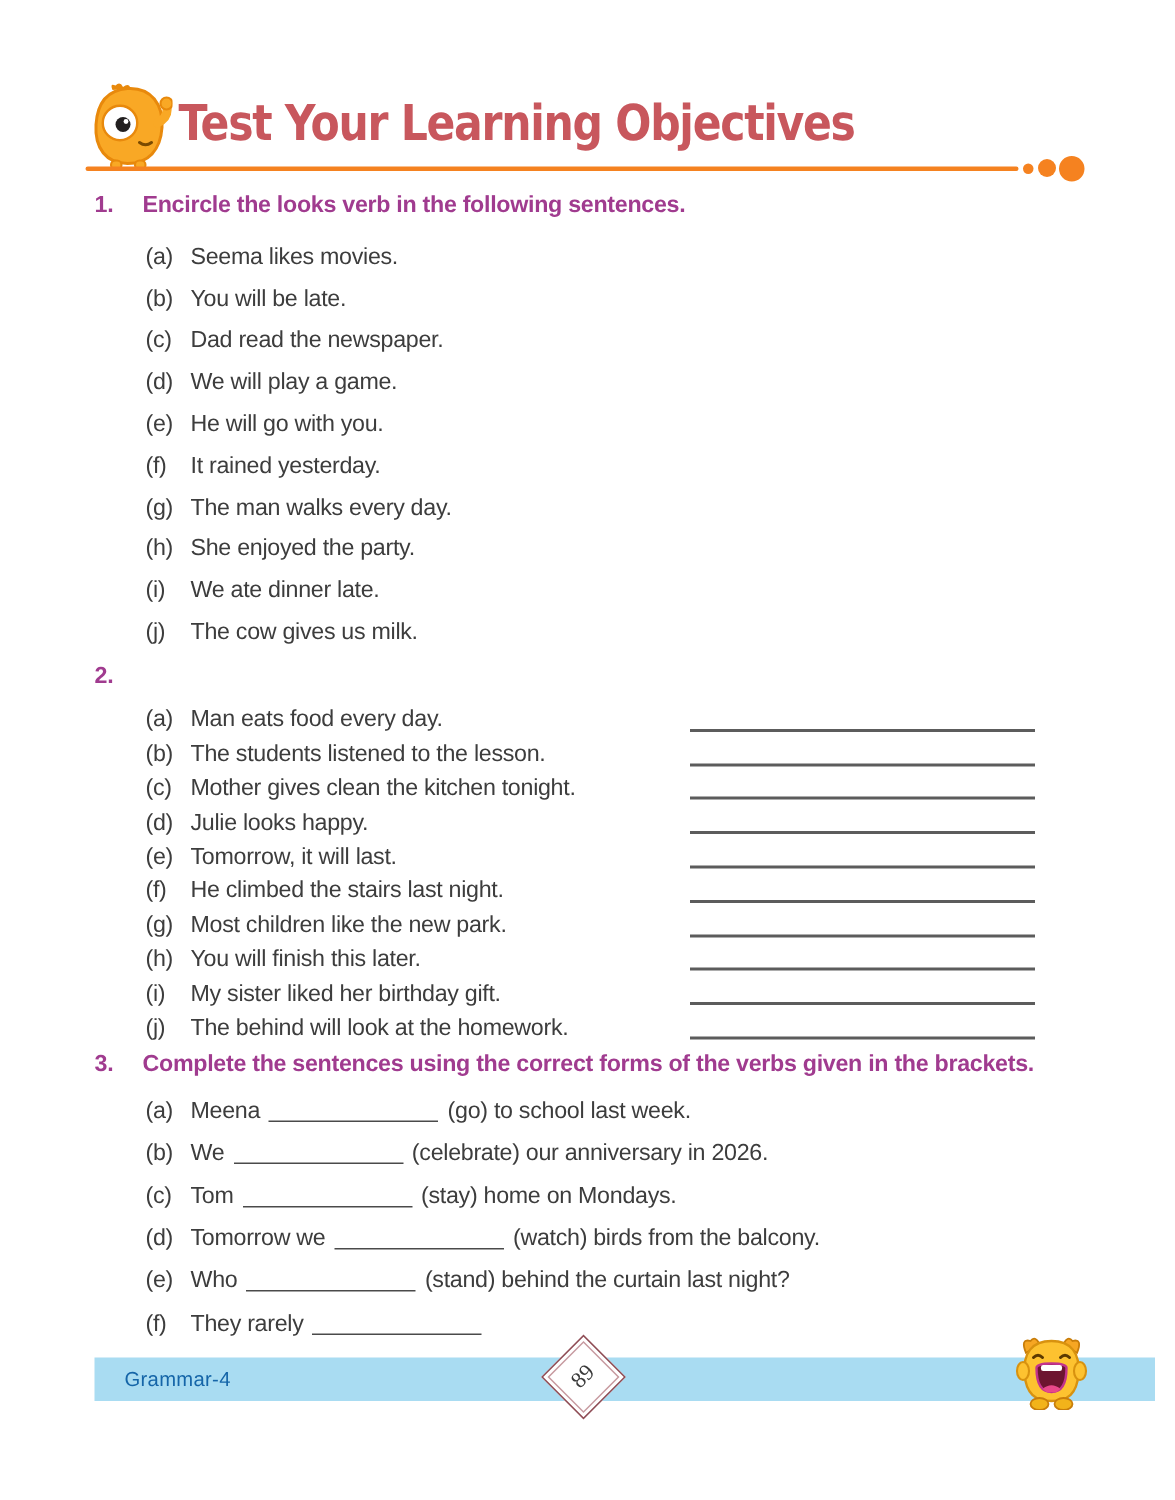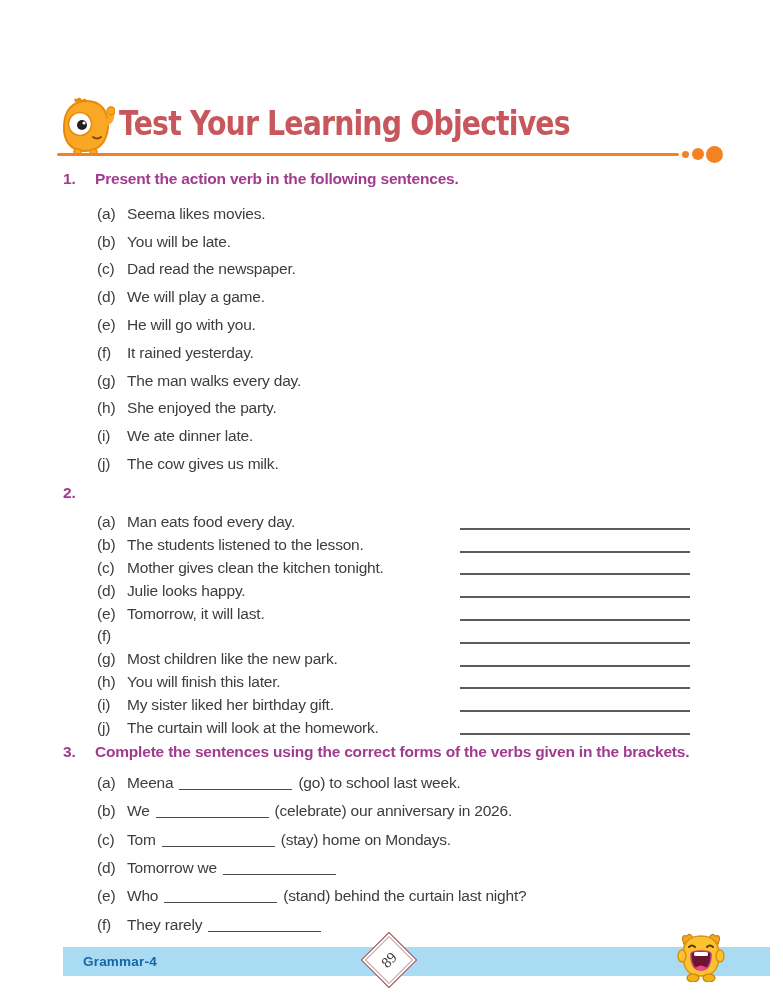--- a/index.html
+++ b/index.html
@@ -1,20 +1,20 @@
 <!DOCTYPE html>
 <html><head>
 <meta charset="utf-8">
 <style>
   html,body{margin:0;padding:0;}
   body{
     width:783px;height:1000px;background:#ffffff;position:relative;
     font-family:"Liberation Sans", sans-serif;color:#3d3d3d;overflow:hidden;
   }
-  .page{position:absolute;inset:0;margin-top:42px;}
+  .page{position:absolute;inset:0;}
 
   
   .header{position:absolute;left:57px;top:54px;display:flex;align-items:flex-start;}
   .mascot{width:58px;height:60px;flex:0 0 auto;}
   .title{
     margin:8px 0 0 4px;
     font-family:"DejaVu Sans", sans-serif;
     font-size:33px;font-weight:700;color:#c8575d;
     letter-spacing:-1px;white-space:nowrap;
     transform:scaleX(0.86);transform-origin:left center;
@@ -38,21 +38,21 @@
   .q2 .row{height:22.8px;}
   .q2 .sentence{white-space:nowrap;text-align:center;}
   .ans-line{margin-left:auto;width:230px;height:0;border-bottom:2px solid #5c5c5c;align-self:flex-end;margin-bottom:4px;}
   .q3-wrap{margin-top:4px;}
   .q3 .row{height:28.3px;}
   .inline-blank{display:inline-block;width:113px;height:13px;border-bottom:1.7px solid #4a4a4a;margin:0 6px;flex:0 0 auto;}
   .q3 .pre,.q3 .post{white-space:nowrap;}
 
   
   .footer-strip{position:absolute;left:63px;top:905px;width:707px;height:29px;background:#a9dcf2;}
-  .book-label{position:absolute;left:20px;top:0;line-height:29px;font-size:13.5px;font-weight:700;color:#1565a8;letter-spacing:0.2px;}
+  .book-label{position:absolute;left:20px;top:0;line-height:29px;font-size:13.5px;font-weight:400;color:#1565a8;letter-spacing:0.2px;}
   .diamond{position:absolute;left:306px;top:-7px;width:40px;height:40px;background:#ffffff;
     border:1.6px solid #8f4c55;transform:rotate(45deg);box-sizing:border-box;}
   .diamond::after{content:"";position:absolute;inset:2px;border:1px solid #c79aa0;}
   .diamond-num{position:absolute;inset:0;display:flex;align-items:center;justify-content:center;
     transform:rotate(-45deg);font-family:"Liberation Serif", serif;font-size:15px;color:#3a3a3a;}
   .footer-mascot{position:absolute;left:613px;top:-17px;width:50px;height:52px;}
 </style>
 </head>
 <body>
 
@@ -78,21 +78,21 @@
   <div class="title-rule"></div>
   <span class="rule-dot d1"></span>
   <span class="rule-dot d2"></span>
   <span class="rule-dot d3"></span>
 
   <div class="content">
 
     <section class="q1">
       <div class="q-head">
         <span class="q-num">1.</span>
-        <span class="q-prompt">Present the action verb in the following sentences.</span>
+        <span class="q-prompt">Encircle the looks verb in the following sentences.</span>
       </div>
       <div class="items">
         <div class="row">
             <span class="lbl">(a)</span>
             <span class="sentence">Seema likes movies.</span>
           </div>
         <div class="row">
             <span class="lbl">(b)</span>
             <span class="sentence">You will be late.</span>
           </div>
@@ -156,40 +156,41 @@
             <span class="sentence">Julie looks happy.</span>
             <span class="ans-line"></span>
           </div>
         <div class="row">
             <span class="lbl">(e)</span>
             <span class="sentence">Tomorrow, it will last.</span>
             <span class="ans-line"></span>
           </div>
         <div class="row">
             <span class="lbl">(f)</span>
+            <span class="sentence">He climbed the stairs last night.</span>
             <span class="ans-line"></span>
           </div>
         <div class="row">
             <span class="lbl">(g)</span>
             <span class="sentence">Most children like the new park.</span>
             <span class="ans-line"></span>
           </div>
         <div class="row">
             <span class="lbl">(h)</span>
             <span class="sentence">You will finish this later.</span>
             <span class="ans-line"></span>
           </div>
         <div class="row">
             <span class="lbl">(i)</span>
             <span class="sentence">My sister liked her birthday gift.</span>
             <span class="ans-line"></span>
           </div>
         <div class="row">
             <span class="lbl">(j)</span>
-            <span class="sentence">The curtain will look at the homework.</span>
+            <span class="sentence">The behind will look at the homework.</span>
             <span class="ans-line"></span>
           </div>
       </div>
     </section>
 
     <section class="q3 q3-wrap">
       <div class="q-head">
         <span class="q-num">3.</span>
         <span class="q-prompt">Complete the sentences using the correct forms of the verbs given in the brackets.</span>
       </div>
@@ -209,20 +210,21 @@
         <div class="row">
             <span class="lbl">(c)</span>
             <span class="pre">Tom</span>
             <span class="inline-blank"></span>
             <span class="post">(stay) home on Mondays.</span>
           </div>
         <div class="row">
             <span class="lbl">(d)</span>
             <span class="pre">Tomorrow we</span>
             <span class="inline-blank"></span>
+            <span class="post">(watch) birds from the  balcony.</span>
           </div>
         <div class="row">
             <span class="lbl">(e)</span>
             <span class="pre">Who</span>
             <span class="inline-blank"></span>
             <span class="post">(stand) behind the curtain last night?</span>
           </div>
         <div class="row">
             <span class="lbl">(f)</span>
             <span class="pre">They rarely</span>

